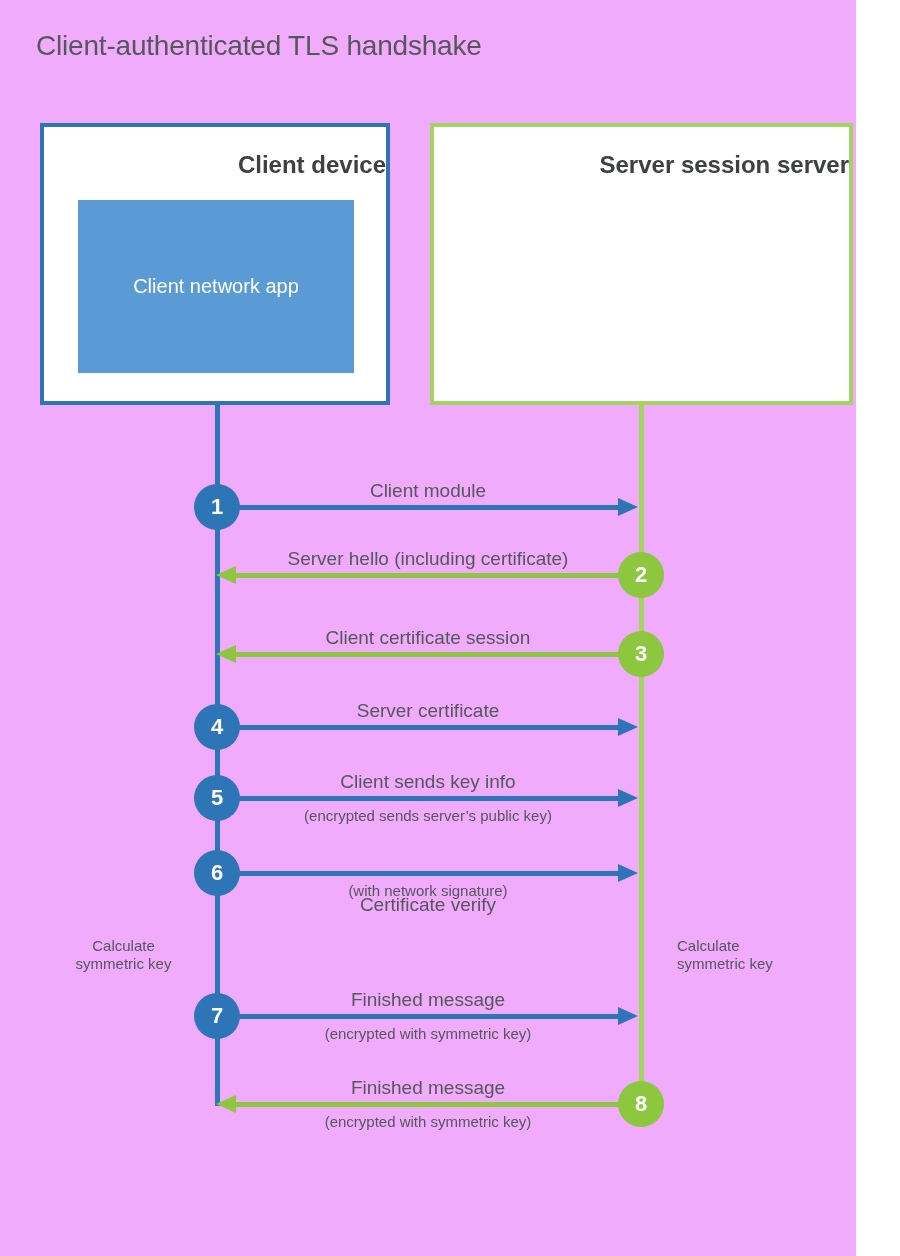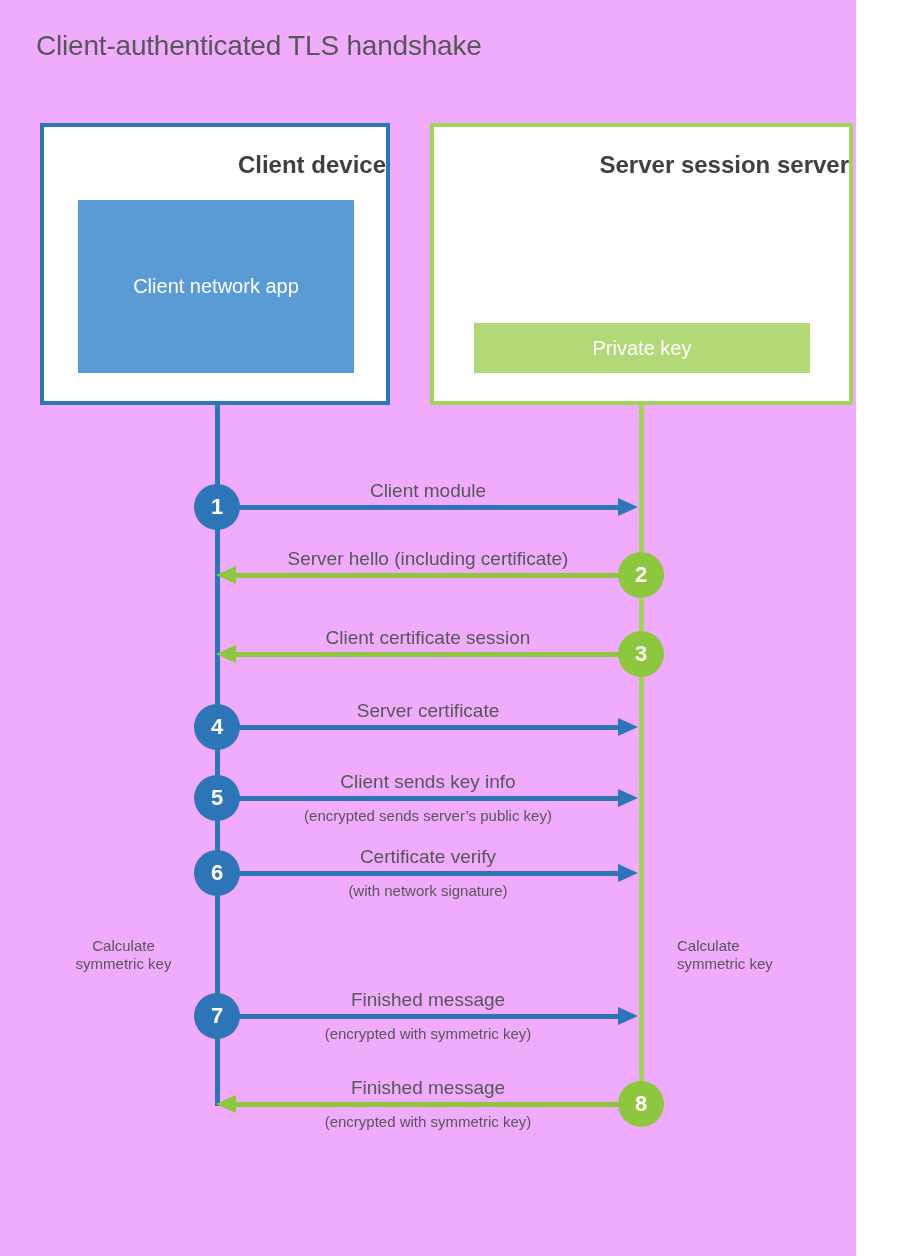--- a/index.html
+++ b/index.html
@@ -59,23 +59,20 @@
   <div class="actor client">
     <div class="actor-title">Client device</div>
   </div>
   <div class="app-rect">
     <div class="lbl">Client network app</div>
   </div>
 
   <div class="actor server">
     <div class="actor-title">Server session server</div>
   </div>
-  <div class="bar b2">
-      <span>Private key</span>
-    </div>
 
   <div class="lifeline client"></div>
   <div class="lifeline server"></div>
 
   <div>
     <div class="mlabel" style="top:480px">Client module</div>
     <div class="mline blue" style="top:505px"></div>
     <div class="ahead right" style="top:498px"></div>
     <div class="mcircle blue" style="top:484px">
         <span>1</span>
@@ -113,21 +110,21 @@
     <div class="mlabel" style="top:771px">Client sends key info</div>
     <div class="mline blue" style="top:796px"></div>
     <div class="ahead right" style="top:789px"></div>
     <div class="msub" style="top:807px">(encrypted sends server’s public key)</div>
     <div class="mcircle blue" style="top:775px">
         <span>5</span>
       </div>
   </div>
 
   <div>
-    <div class="mlabel" style="top:846px">Certificate verify</div>
+    <div class="mlabel" style="top:894px">Certificate verify</div>
     <div class="mline blue" style="top:871px"></div>
     <div class="ahead right" style="top:864px"></div>
     <div class="msub" style="top:882px">(with network signature)</div>
     <div class="mcircle blue" style="top:850px">
         <span>6</span>
       </div>
   </div>
 
   <div>
     <div class="mlabel" style="top:989px">Finished message</div>

